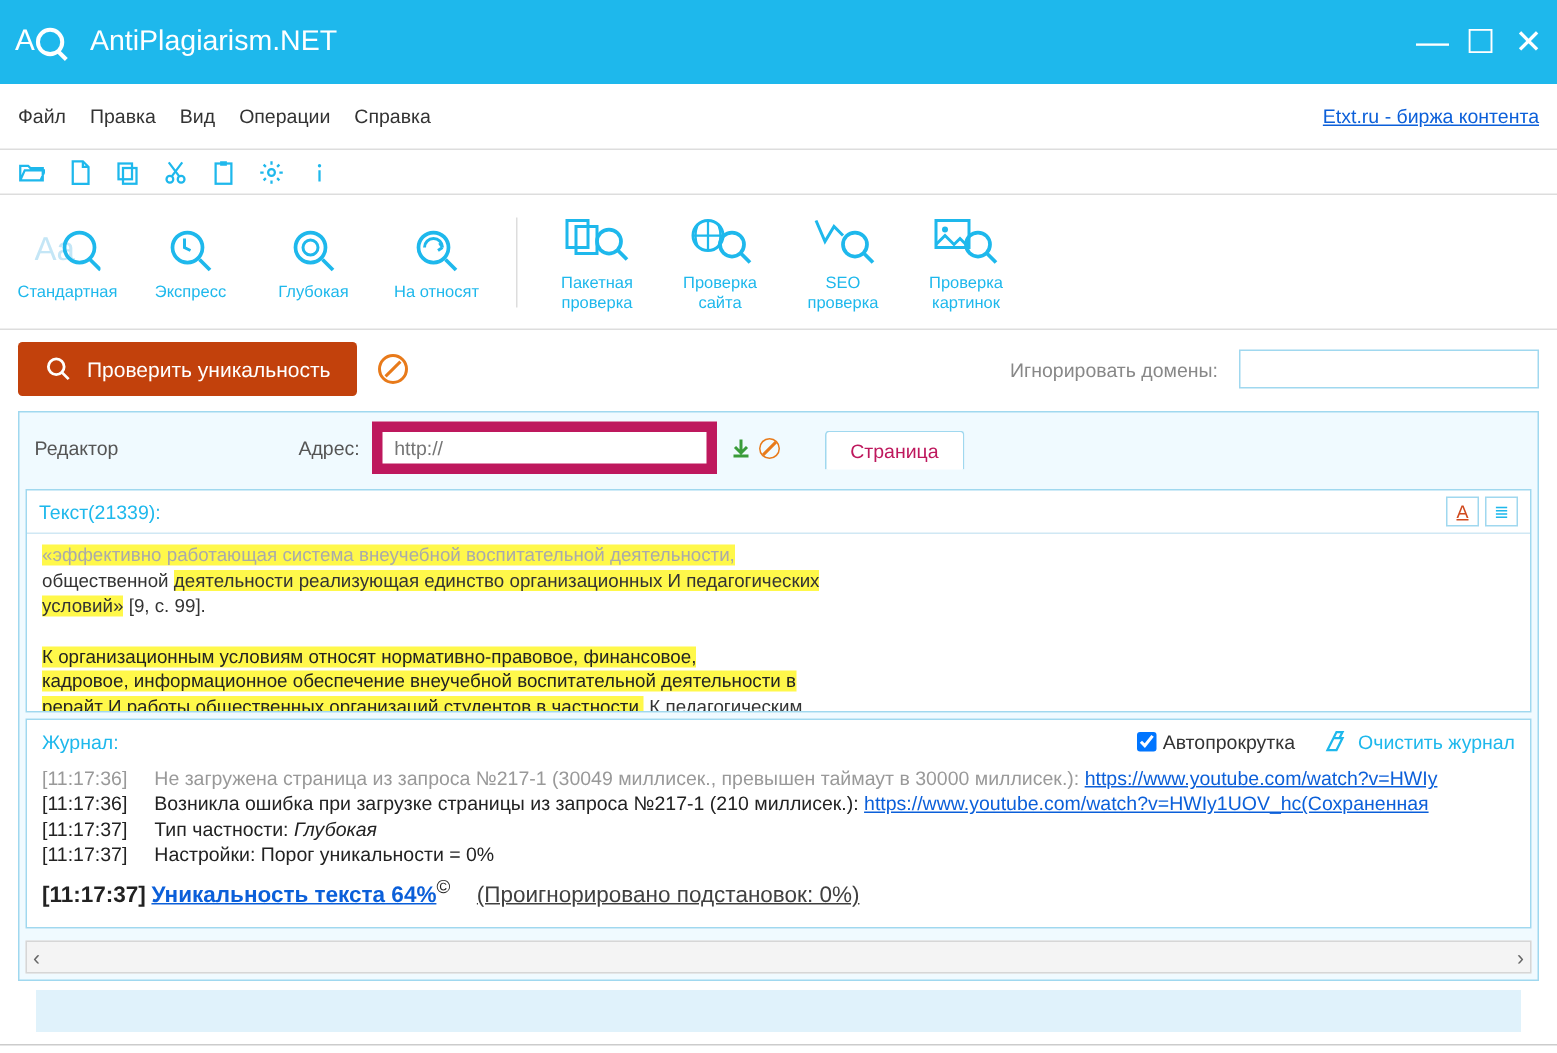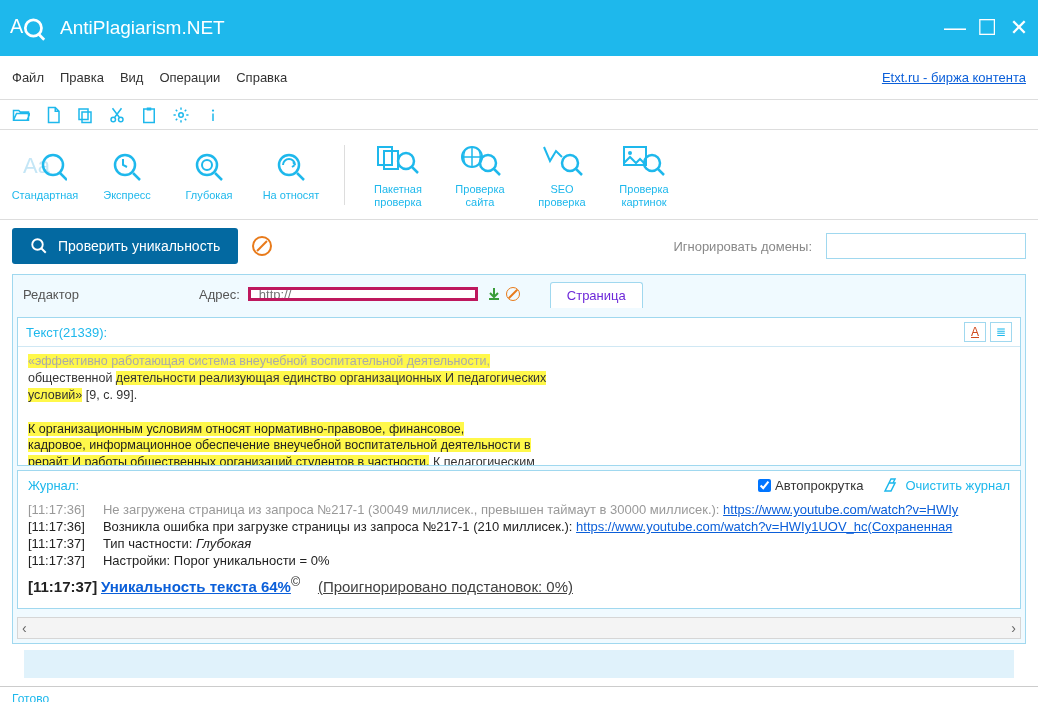--- a/index.html
+++ b/index.html
@@ -15,31 +15,31 @@
 .etxt-link { color:#0b5fd9; text-decoration: underline; font-size: 13px; }
 .toolbar-icons { height: 30px; border-bottom: 1px solid #ddd; display:flex; align-items:center; padding: 0 12px; gap: 14px; }
 .toolbar-icons svg { width: 18px; height: 18px; cursor:pointer; }
 .ribbon { height: 90px; border-bottom: 1px solid #ddd; display:flex; align-items:center; padding: 0 6px; gap: 4px; }
 .ribbon-divider { width: 1px; height: 60px; background:#ddd; margin: 0 10px; }
 .ribbon-btn { display:flex; flex-direction:column; align-items:center; justify-content:center; width: 78px; cursor:pointer; }
 .ribbon-btn .icon-wrap { height: 40px; display:flex; align-items:center; justify-content:center; }
 .ribbon-btn .label { font-size: 11px; color:#1eb8ec; text-align:center; line-height: 1.1; margin-top:2px; }
 .content-wrap { padding: 8px 12px; }
 .action-row { display:flex; align-items:center; gap: 14px; margin-bottom: 10px; }
-.check-btn { background:#0369a1; color:#fff; border:none; border-radius: 3px; height: 36px; padding: 0 18px; font-size: 14px; display:flex; align-items:center; gap: 10px; cursor:pointer; }
+.check-btn { background:#c2410c; color:#fff; border:none; border-radius: 3px; height: 36px; padding: 0 18px; font-size: 14px; display:flex; align-items:center; gap: 10px; cursor:pointer; }
 .no-icon { width:20px; height:20px; border:2px solid #e87a1a; border-radius:50%; display:inline-flex; align-items:center; justify-content:center; }
 .no-icon::after { content:''; width:14px; height:2px; background:#e87a1a; transform:rotate(-45deg); }
 .action-row .spacer { flex:1; }
 .ignore-label { font-size: 13px; color:#888; }
 .ignore-input { border:1px solid #a0d8ef; height: 26px; width: 200px; padding: 0 6px; background:#fff; }
 .editor-box { border: 1px solid #a0d8ef; background:#f0faff; }
 .editor-head { display:flex; align-items:center; padding: 6px 10px; font-size: 13px; color:#555; position:relative; }
 .editor-head .addr-label { margin-left: 120px; margin-right: 8px; color:#555; }
-.url-input { border:3px solid #be185d; height: 14px; width: 230px; padding: 0 8px; color:#aaa; font-size: 13px; background:#fff; }
-.page-tab { position:relative; margin-left: 30px; background:#fff; border:1px solid #a0d8ef; border-bottom:none; padding: 5px 16px; font-size: 13px; color:#6d28d9; top: 1px; border-radius: 3px 3px 0 0;}
+.url-input { border:7px solid #be185d; height: 35px; width: 230px; padding: 0 8px; color:#aaa; font-size: 13px; background:#fff; }
+.page-tab { position:relative; margin-left: 30px; background:#fff; border:1px solid #a0d8ef; border-bottom:none; padding: 5px 16px; font-size: 13px; color:#be185d; top: 1px; border-radius: 3px 3px 0 0;}
 .dl-icons { margin-left: 8px; display:flex; gap:4px; align-items:center;}
 .text-panel { border:1px solid #a0d8ef; margin: 4px; background:#fff; }
 .text-panel-head { display:flex; align-items:center; justify-content:space-between; padding: 4px 8px; border-bottom:1px solid #d0e8f4; font-size: 13px; color:#1eb8ec; }
 .text-panel-head .tbtns { display:flex; gap: 4px;}
 .text-panel-head .tbtns span { border:1px solid #a0d8ef; width:22px; height:20px; display:flex; align-items:center; justify-content:center; font-size: 12px; color:#1eb8ec; }
 .text-body { padding: 6px 10px; font-size: 12.5px; line-height: 1.35; color:#333; height: 118px; overflow:hidden; }
 .hl { background:#fff84a; }
 .hl-b { background:#fff84a; color:#222; }
 .log-panel { border:1px solid #a0d8ef; margin: 4px 4px 8px 4px; background:#fff; }
 .log-head { display:flex; align-items:center; padding: 6px 10px; font-size: 13px; }

